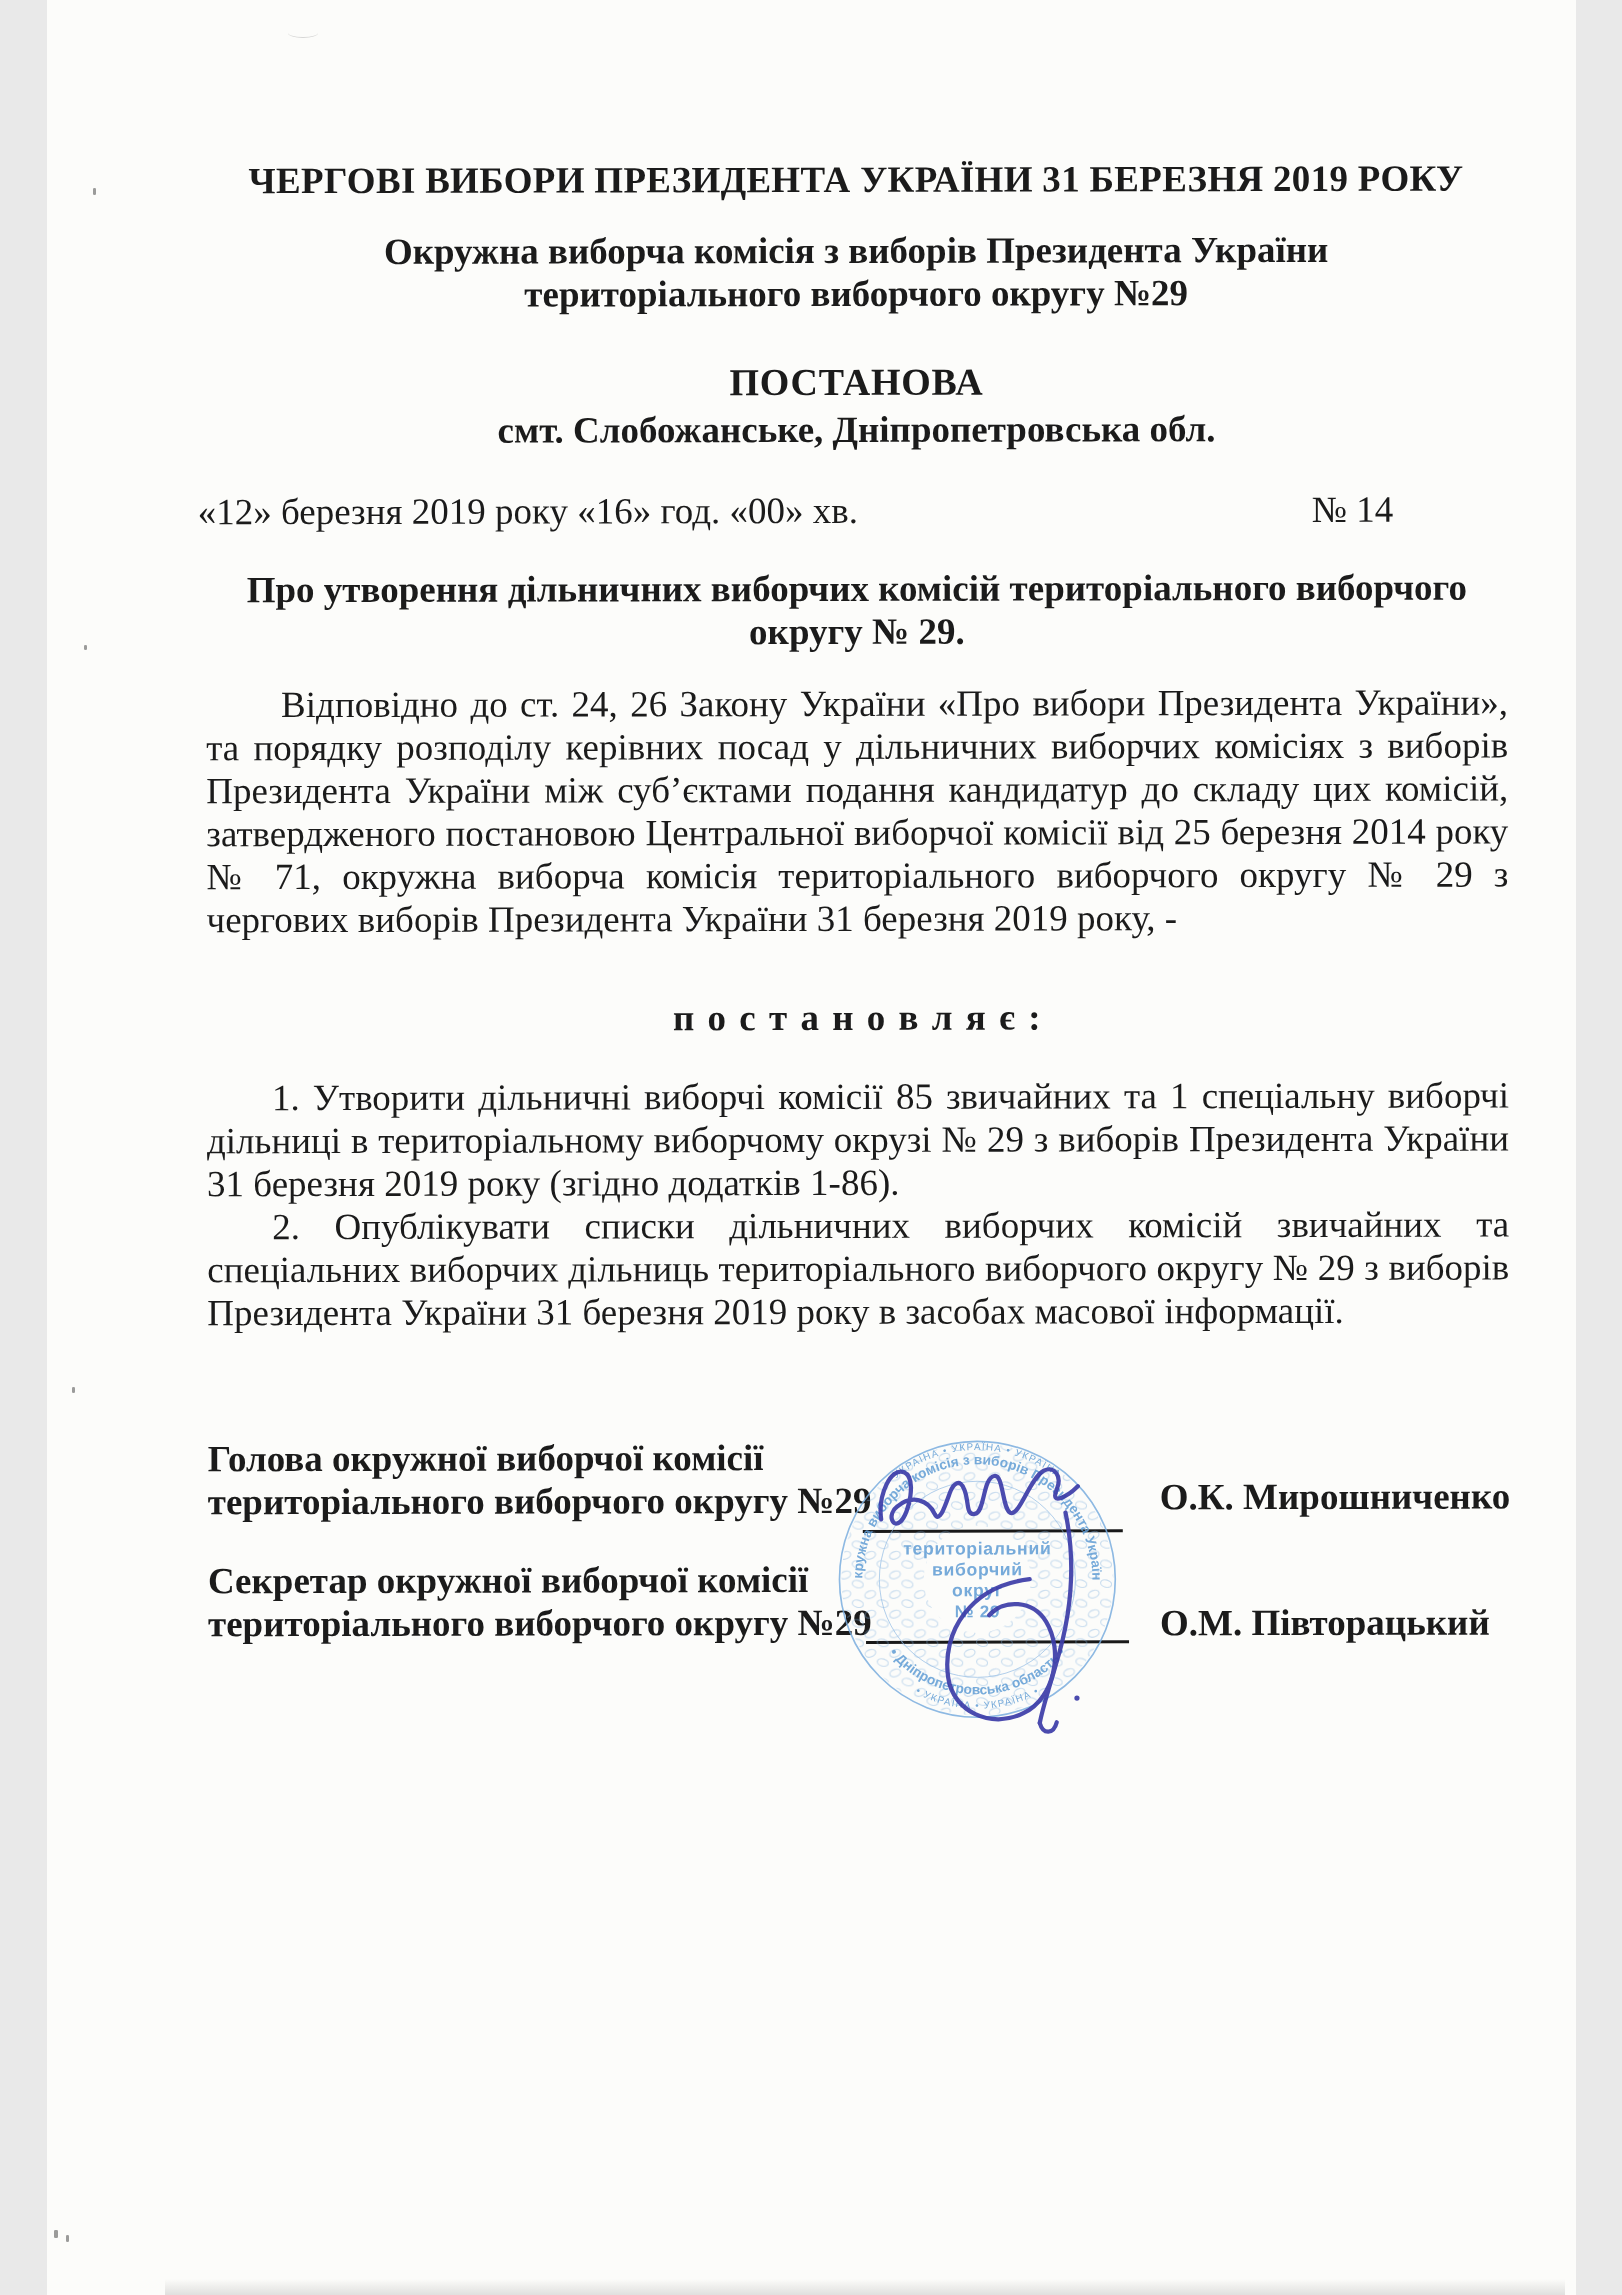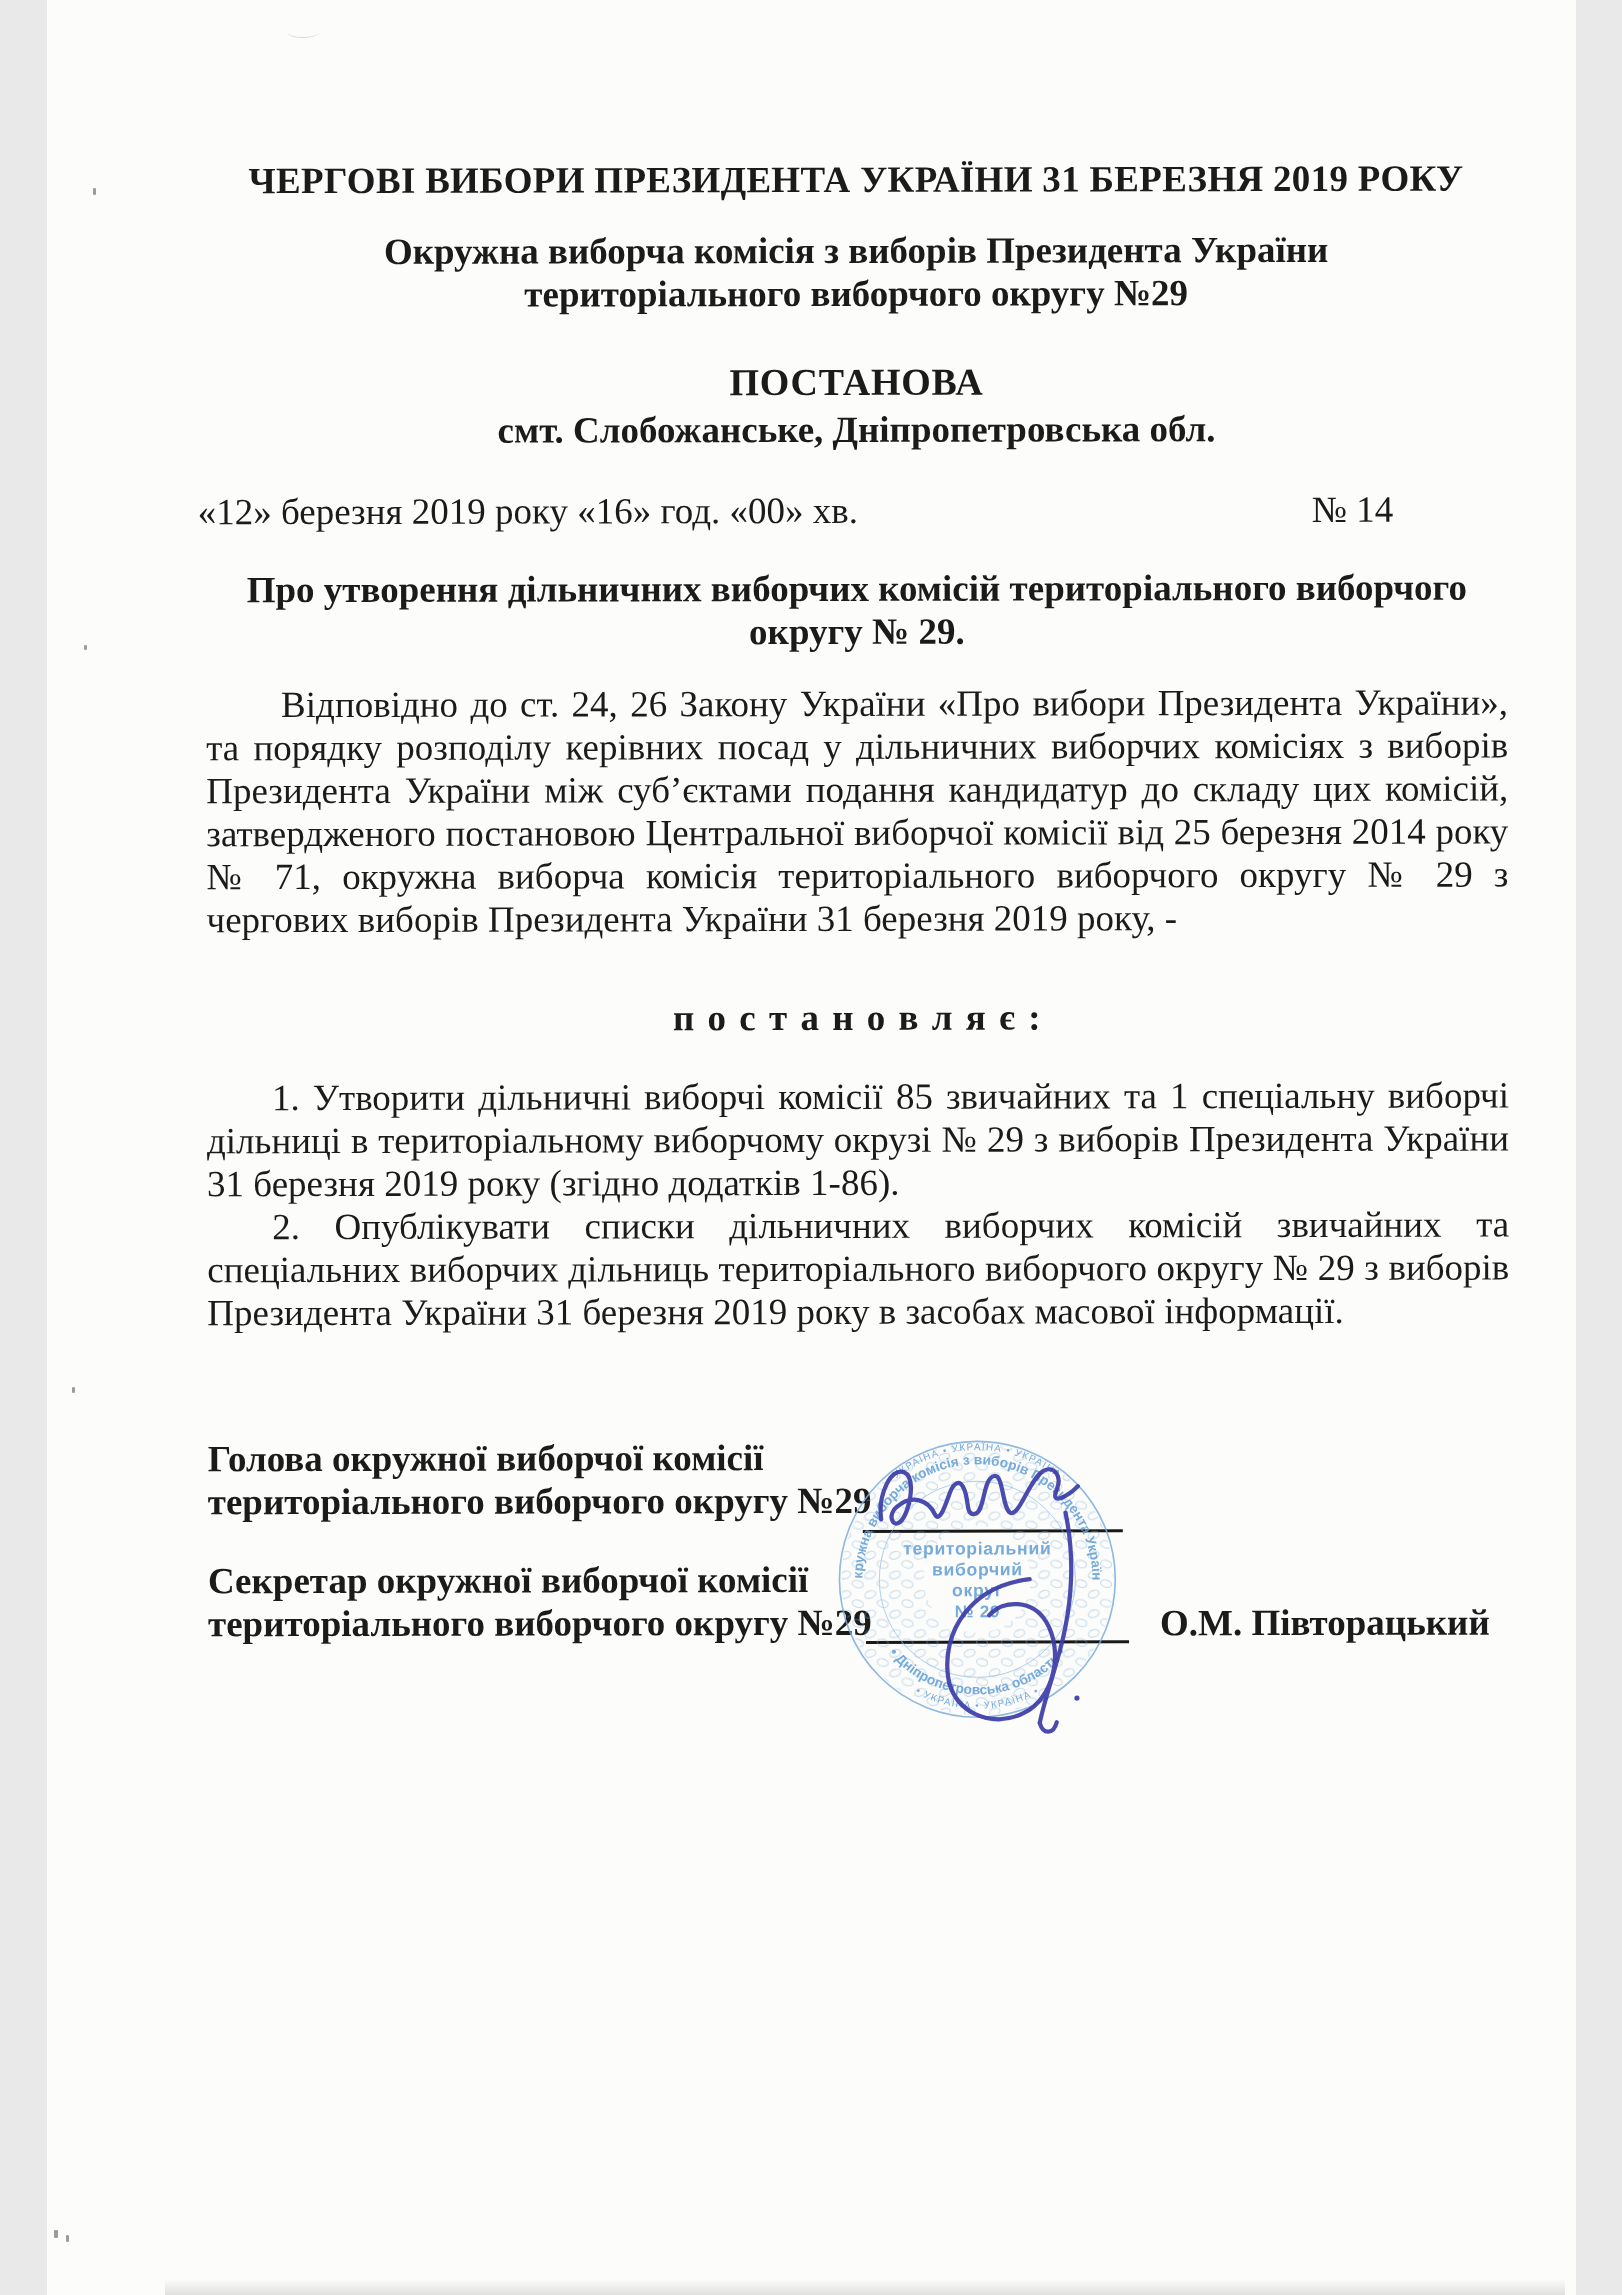--- a/index.html
+++ b/index.html
@@ -82,20 +82,21 @@
     <div class="blk items justify">
       <p>1. Утворити дільничні виборчі комісії 85 звичайних та 1 спеціальну виборчі дільниці в територіальному виборчому окрузі № 29 з виборів Президента України 31 березня 2019 року (згідно додатків 1-86).</p>
       <p>2. Опублікувати списки дільничних виборчих комісій звичайних та спеціальних виборчих дільниць територіального виборчого округу № 29 з виборів Президента України 31 березня 2019 року в засобах масової інформації.</p>
     </div>
 
     <div class="sig-label sig-label-1">
       <div>Голова окружної виборчої комісії</div>
       <div>територіального виборчого округу №29</div>
     </div>
     <div class="sig-line sig-line-1"></div>
+    <div class="sig-name sig-name-1">О.К. Мирошниченко</div>
 
     <div class="sig-label sig-label-2">
       <div>Секретар окружної виборчої комісії</div>
       <div>територіального виборчого округу №29</div>
     </div>
     <div class="sig-line sig-line-2"></div>
     <div class="sig-name sig-name-2">О.М. Півторацький</div>
 
     <svg class="stamp-svg" viewBox="0 0 520 560" aria-hidden="true">
       <defs>

